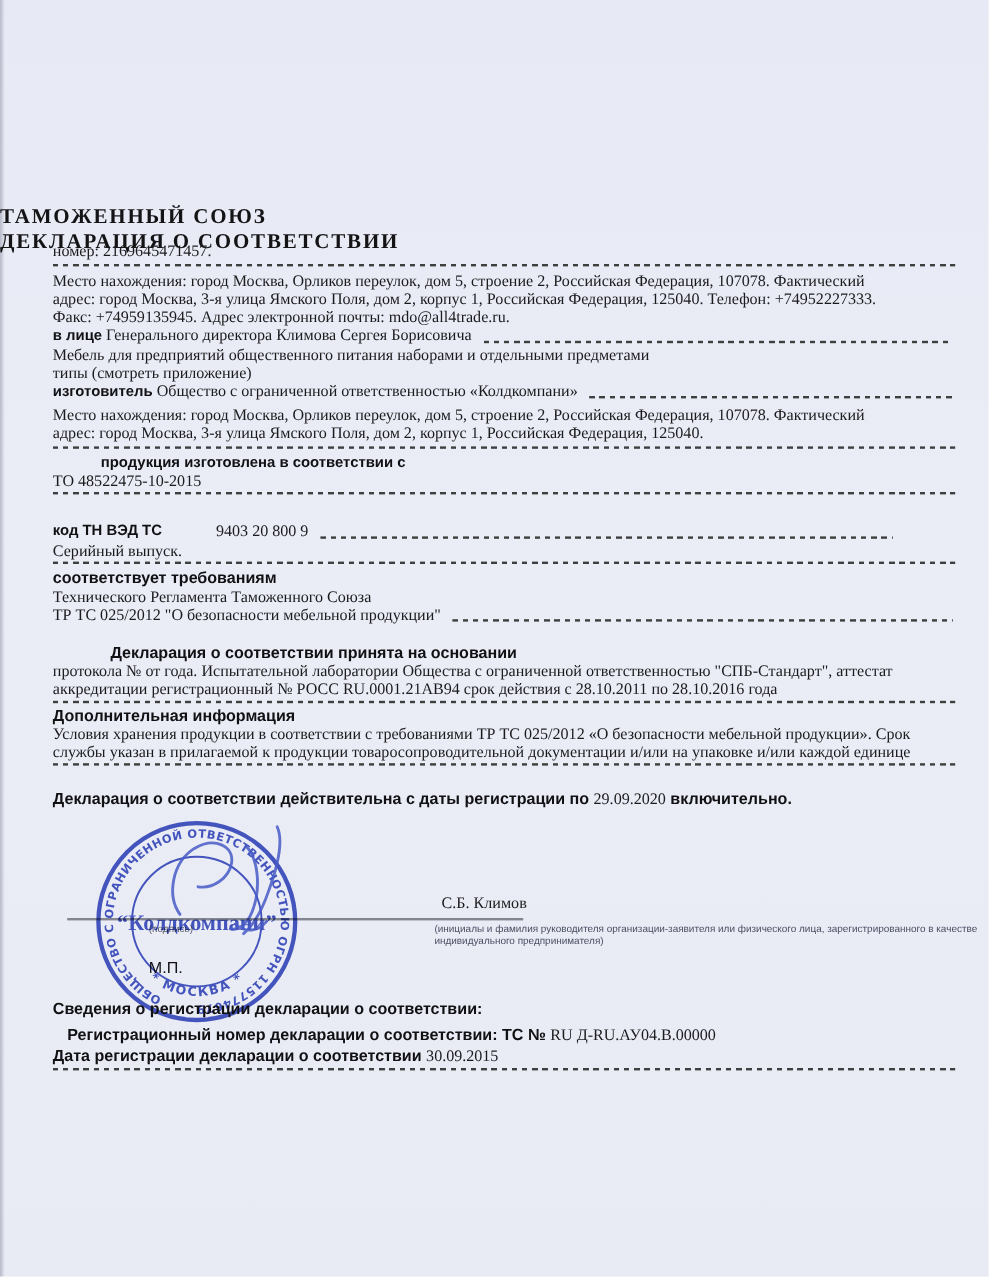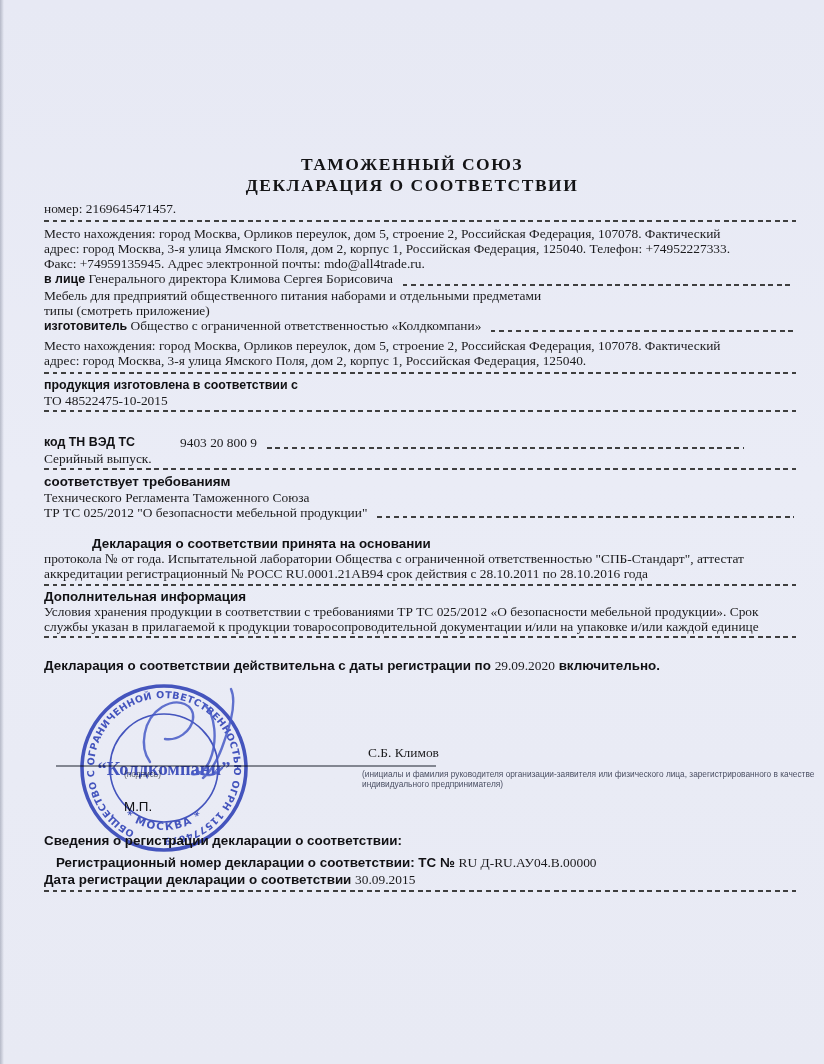--- a/index.html
+++ b/index.html
@@ -4,21 +4,21 @@
 <style>
   html,body{margin:0;padding:0;}
   .page{
     position:relative; width:824px; height:1064px; overflow:hidden;
     background:linear-gradient(180deg,#e7e9f4 0%,#eaecf6 45%,#e8eaf4 100%);
     font-family:"Liberation Serif", serif; color:#1b1b1d;
   }
   .edge-left{position:absolute;left:0;top:0;width:4px;height:100%;
     background:linear-gradient(90deg,rgba(120,126,145,.45),rgba(120,126,145,0));}
   
-  .titles{position:absolute;top:154px;left:0;width:100%;text-align:center;}
+  .titles{position:absolute;top:170px;left:0;width:100%;text-align:left;}
   .t{font-family:"Liberation Serif",serif;font-weight:bold;font-size:17.5px;
      line-height:21px;letter-spacing:1.5px;color:#141416;}
   
   .col{position:absolute;left:44px;top:201px;width:752px;}
   .ln{font-size:13.4px;line-height:15.2px;white-space:nowrap;color:#1b1b1d;}
   .flex{display:flex;}
   .lbl{font-family:"Liberation Sans",sans-serif;font-weight:bold;font-size:12.4px;color:#111114;}
   .hd{font-family:"Liberation Sans",sans-serif;font-weight:bold;font-size:13.4px;
       line-height:15.2px;white-space:nowrap;color:#111114;}
   .serif{font-family:"Liberation Serif",serif;font-weight:normal;font-size:13.4px;color:#1b1b1d;}
@@ -78,21 +78,21 @@
     <div class="ln">Мебель для предприятий общественного питания наборами и отдельными предметами</div>
     <div class="ln">типы (смотреть приложение)</div>
     <div class="ln flex">
         <span class="sp"><span class="lbl">изготовитель</span> <span>Общество с ограниченной ответственностью «Колдкомпани»</span></span>
         <span class="dash-fill"></span>
       </div>
     <div class="ln g-b">Место нахождения: город Москва, Орликов переулок, дом 5, строение 2, Российская Федерация, 107078. Фактический</div>
     <div class="ln">адрес: город Москва, 3-я улица Ямского Поля, дом 2, корпус 1, Российская Федерация, 125040.</div>
     <div class="dash-row g-c"></div>
 
-    <div class="hd g-d" style="font-size:12.4px;">продукция изготовлена в соответствии с</div>
+    <div class="hd g-d" style="font-size:12.4px;margin-left:40px;">продукция изготовлена в соответствии с</div>
     <div class="ln">ТО 48522475-10-2015</div>
     <div class="dash-row g-e"></div>
 
     <div class="ln flex g-f">
         <span class="lbl codelabel">код ТН ВЭД ТС</span>
         <span>9403 20 800 9</span>
         <span class="dash-fill dash-short"></span>
       </div>
     <div class="ln">Серийный выпуск.</div>
     <div class="dash-row g-e"></div>

